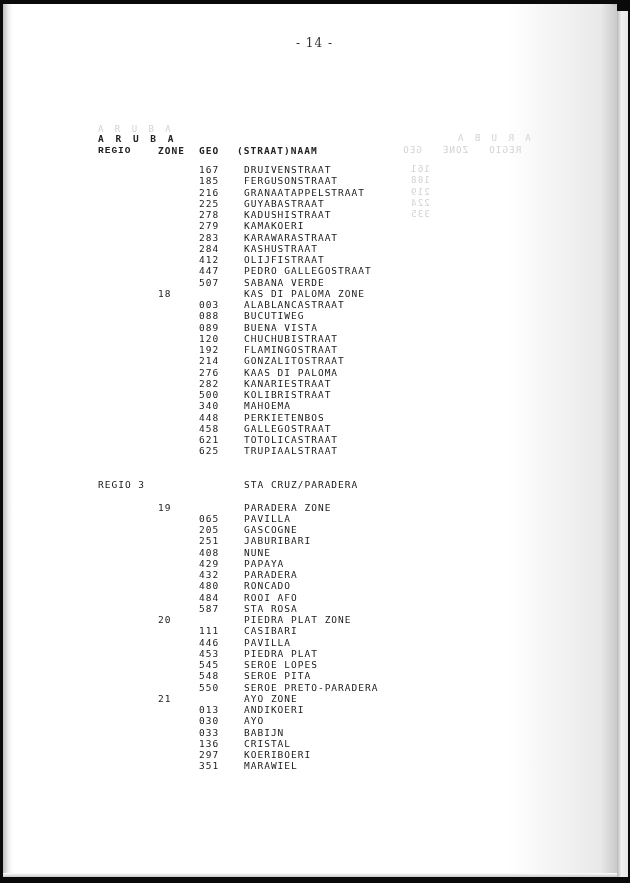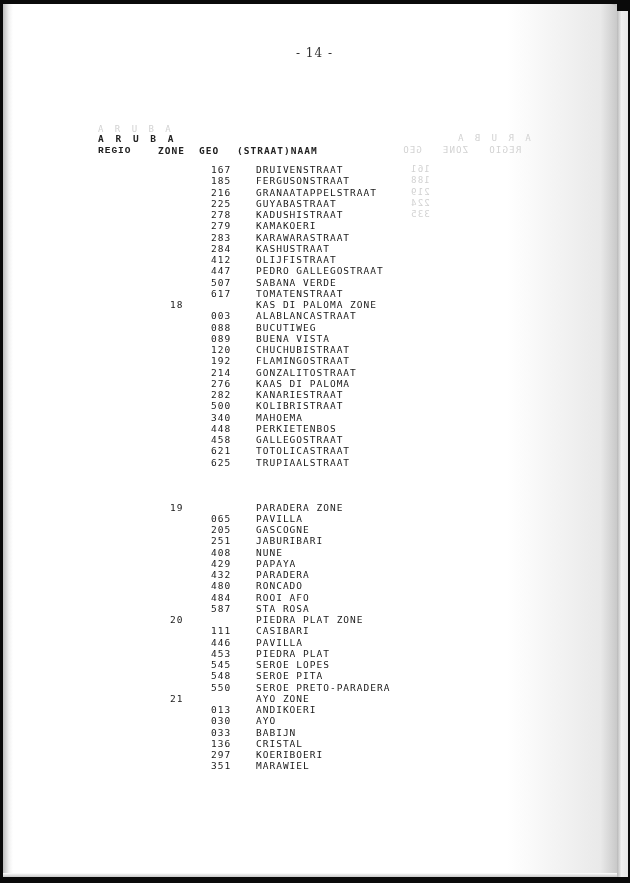--- a/index.html
+++ b/index.html
@@ -23,39 +23,39 @@
   }
   .page-back {
     position: absolute; right: 2px; top: 11px; width: 11px; height: 866px;
     background: linear-gradient(to right, #b8b8b8, #efefef 40%, #e6e6e6);
   }
   .page-bottom {
     position: absolute; left: 3px; bottom: 6px; width: 614px; height: 4px;
     background: linear-gradient(to bottom, #ffffff, #c9c9c9);
   }
   .page-number {
-    position: absolute; left: 296px; top: 46px;
+    position: absolute; left: 296px; top: 36px;
     font-family: "DejaVu Serif", "Liberation Serif", serif;
     font-size: 12px; color: #333; letter-spacing: 1px;
   }
   .ghost {
     position: absolute; color: #d2d2d2; font-size: 9px; letter-spacing: 1.2px;
     white-space: pre;
   }
   .ghost.mirror { transform: scaleX(-1); }
   .hdr-aruba {
     position: absolute; left: 98px; top: 133px;
     font-size: 9.5px; font-weight: bold; letter-spacing: 3px; color: #222;
   }
   .hdr {
     position: absolute; top: 145px; font-size: 9.5px; font-weight: bold;
     color: #222; letter-spacing: 1px;
   }
   .listing {
-    position: absolute; left: 0; top: 164px; width: 523px; padding-left: 12px;
+    position: absolute; left: 0; top: 164px; width: 523px;
   }
   .row {
     position: relative; height: 11.25px; font-size: 9.5px; color: #1a1a1a;
     letter-spacing: 1px; line-height: 11.25px;
   }
   .row .regio { position: absolute; left: 98px; }
   .row .zone  { position: absolute; left: 158px; }
   .row .geo   { position: absolute; left: 199px; }
   .row .naam  { position: absolute; left: 244px; white-space: pre; }
   .row.gap { height: 11.25px; }
@@ -148,26 +148,20 @@
       <span class="naam">PEDRO GALLEGOSTRAAT</span>
     </div>
     <div class="row">
       <span class="regio"></span>
       <span class="zone"></span>
       <span class="geo">507</span>
       <span class="naam">SABANA VERDE</span>
     </div>
     <div class="row">
       <span class="regio"></span>
-      <span class="zone"></span>
-      <span class="geo">617</span>
-      <span class="naam">TOMATENSTRAAT</span>
-    </div>
-    <div class="row">
-      <span class="regio"></span>
       <span class="zone">18</span>
       <span class="geo"></span>
       <span class="naam">KAS DI PALOMA ZONE</span>
     </div>
     <div class="row">
       <span class="regio"></span>
       <span class="zone"></span>
       <span class="geo">003</span>
       <span class="naam">ALABLANCASTRAAT</span>
     </div>
@@ -244,20 +238,26 @@
       <span class="naam">TOTOLICASTRAAT</span>
     </div>
     <div class="row">
       <span class="regio"></span>
       <span class="zone"></span>
       <span class="geo">625</span>
       <span class="naam">TRUPIAALSTRAAT</span>
     </div>
     <div class="row gap"></div>
     <div class="row gap"></div>
+    <div class="row">
+      <span class="regio">REGIO 3</span>
+      <span class="zone"></span>
+      <span class="geo"></span>
+      <span class="naam">STA CRUZ/PARADERA</span>
+    </div>
     <div class="row gap"></div>
     <div class="row">
       <span class="regio"></span>
       <span class="zone">19</span>
       <span class="geo"></span>
       <span class="naam">PARADERA ZONE</span>
     </div>
     <div class="row">
       <span class="regio"></span>
       <span class="zone"></span>

